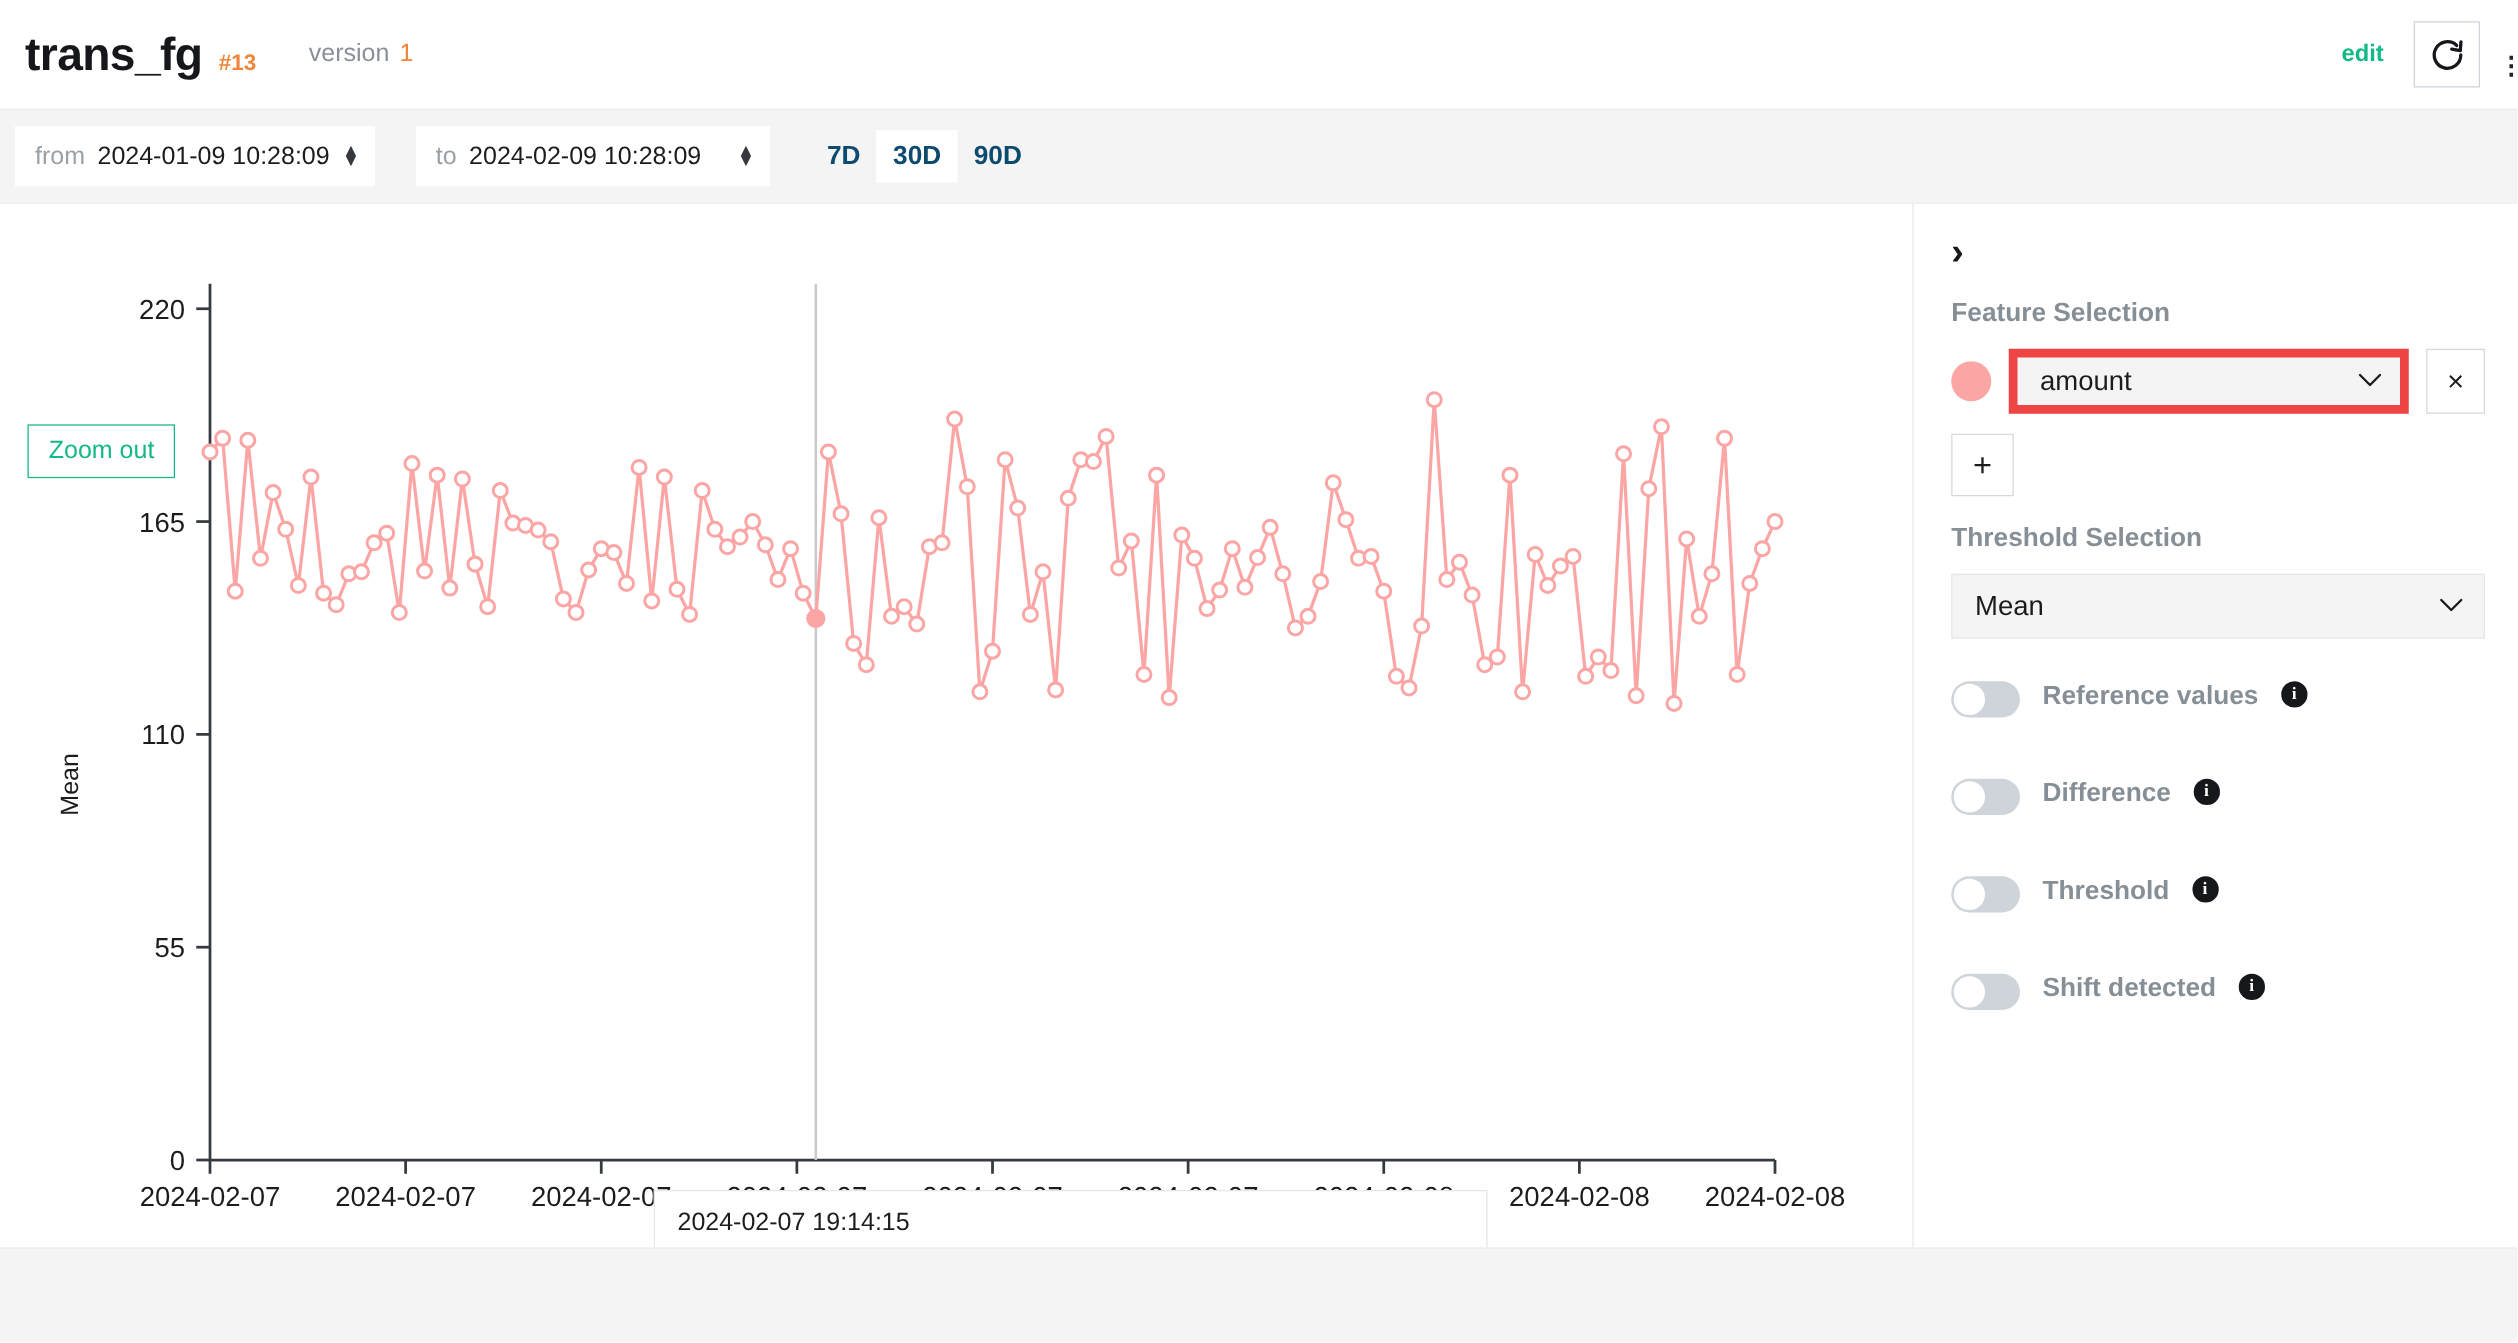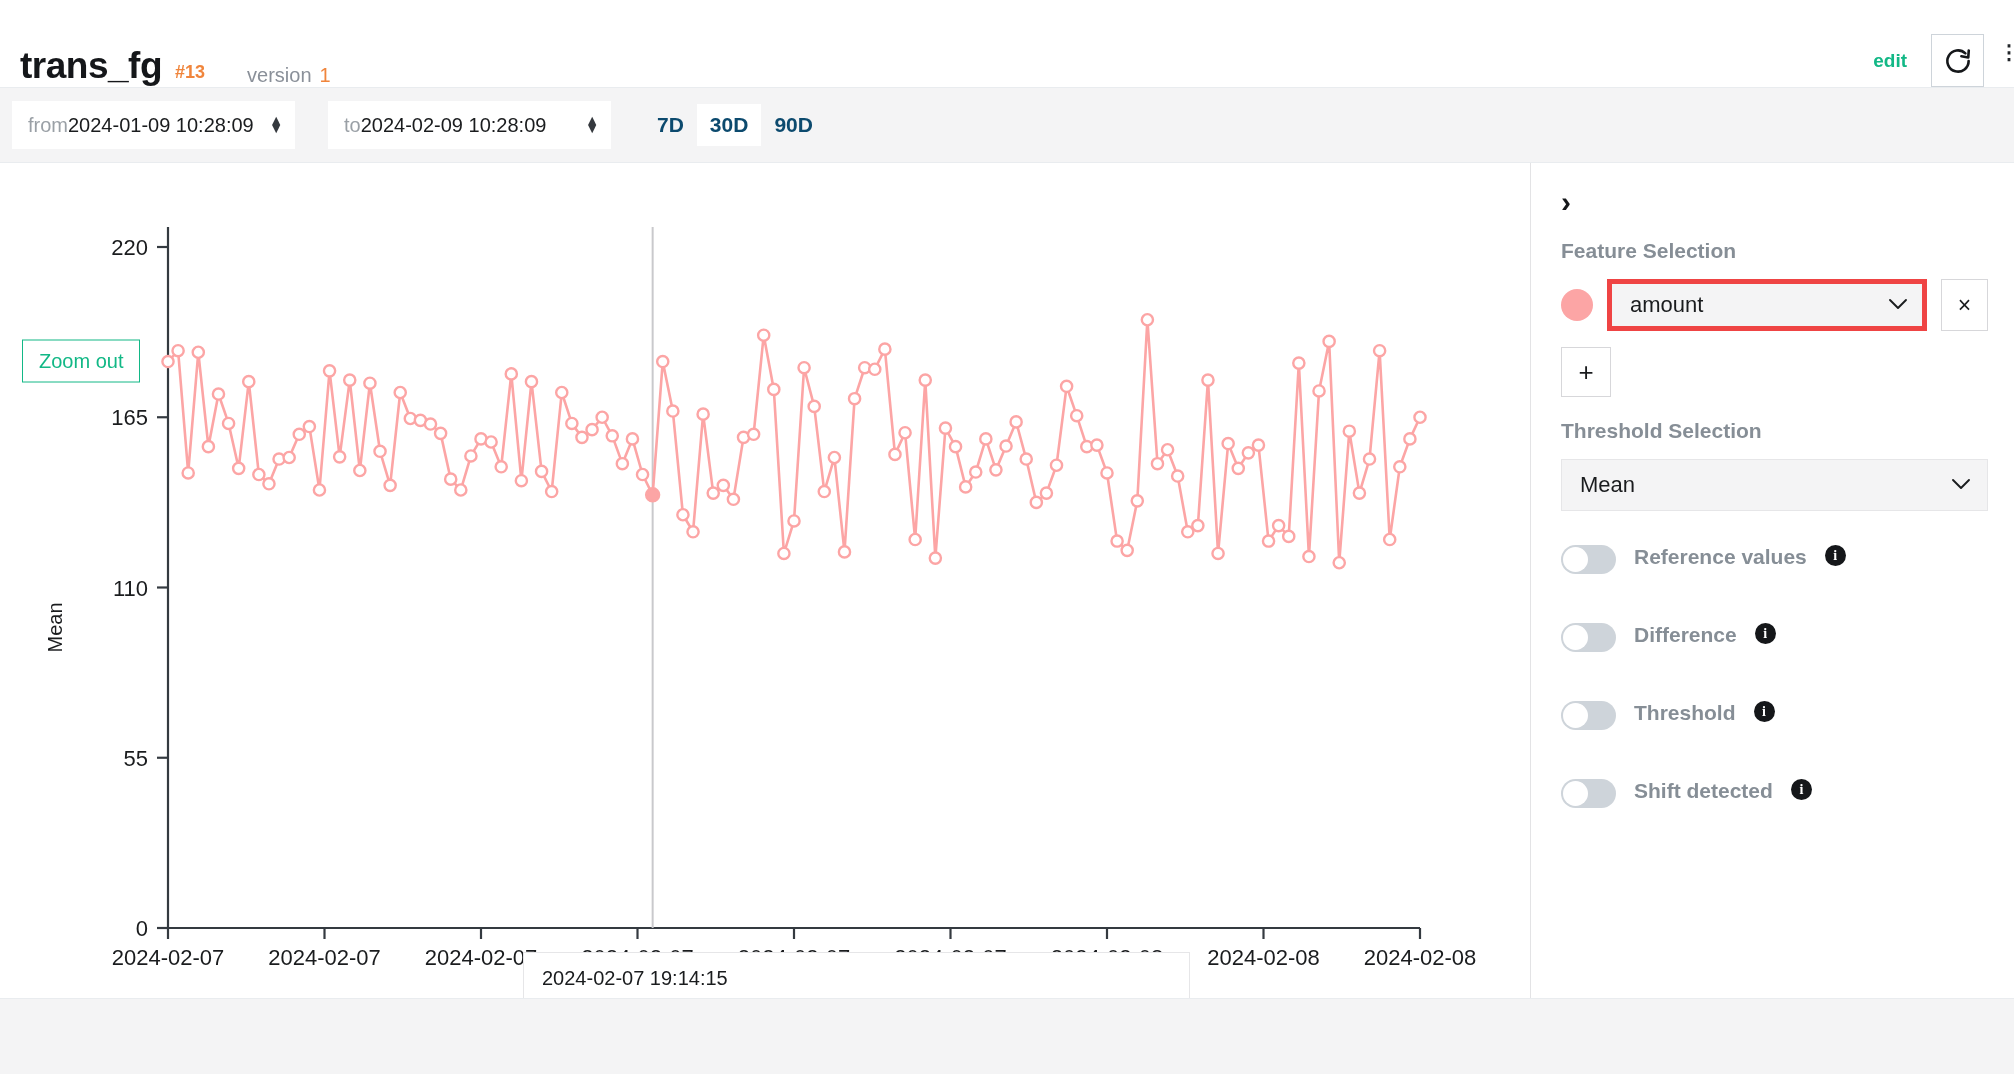--- a/index.html
+++ b/index.html
@@ -12,21 +12,21 @@
     color:#212529;
     overflow:hidden;
     position:relative;
   }
 
   
   .header {
     height:88px; width:100%;
     background:#fff;
     border-bottom:1px solid #e9ecef;
-    display:flex; align-items:flex-end;
+    display:flex; align-items:center;
     padding:0 30px 0 20px;
     position:relative;
   }
   .title-wrap { display:flex; align-items:baseline; }
   .page-title {
     font-size:37px; font-weight:bold; color:#15171a;
     letter-spacing:-0.5px;
   }
   .run-id {
     font-size:18px; font-weight:bold; color:#f0853c;
@@ -58,21 +58,21 @@
   .toolbar {
     height:75px; width:100%;
     background:#f4f4f5;
     display:flex; align-items:center;
     padding-left:12px; gap:0;
     border-bottom:1px solid #e9ecef;
   }
   .datefield {
     background:#fff; height:48px;
     display:flex; align-items:center;
-    padding:0 12px 0 16px; 
+    padding:0 12px 0 16px; gap:10px;
     min-width:283px;
     border:none;
     margin-right:33px;
   }
   .datefield .dlabel { color:#9aa0a6; font-size:20px; }
   .datefield .dvalue { color:#1a1c1e; font-size:20px; }
   .spinner {
     margin-left:auto; display:flex; flex-direction:column;
     line-height:0.55; font-size:14px; color:#35393e; cursor:pointer;
   }
@@ -129,21 +129,21 @@
   .section-label {
     color:#868e96; font-weight:bold; font-size:21px;
     margin-bottom:16px;
   }
   .feature-row { display:flex; align-items:center; gap:14px; margin-bottom:16px; }
   .color-dot { width:32px; height:32px; border-radius:50%; background:#fca5a5; flex:0 0 auto; }
   .select {
     flex:1 1 auto; height:52px; background:#f4f4f5;
     display:flex; align-items:center; padding:0 14px 0 18px;
     font-size:22px; color:#1a1c1e; cursor:pointer;
-    border:5px solid #ef4444;
+    border:7px solid #ef4444;
   }
   .select .chev { margin-left:auto; font-size:17px; color:#1a1c1e; }
   .x-btn {
     width:47px; height:52px; border:1px solid #d7d7da; background:#fff;
     display:flex; align-items:center; justify-content:center;
     font-size:23px; color:#1a1c1e; cursor:pointer; flex:0 0 auto;
   }
   .plus-btn {
     width:50px; height:50px; border:1px solid #d7d7da; background:#fff;
     display:flex; align-items:center; justify-content:center;

